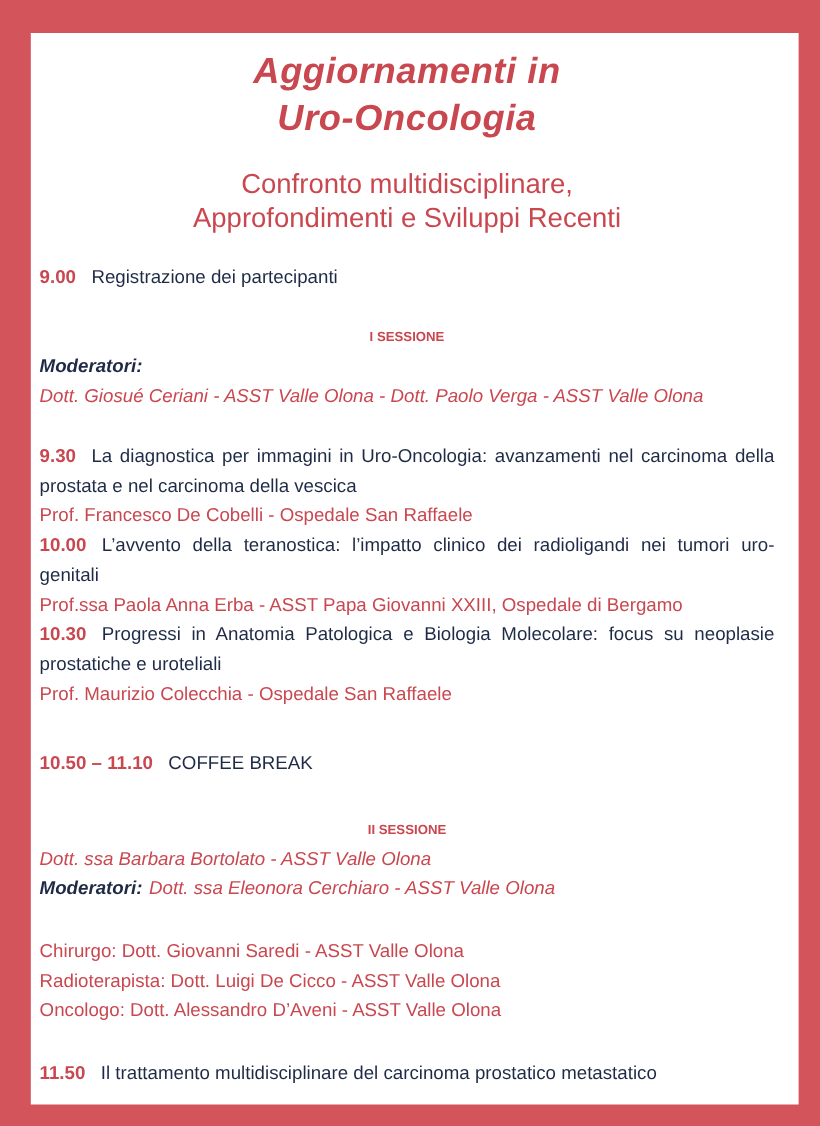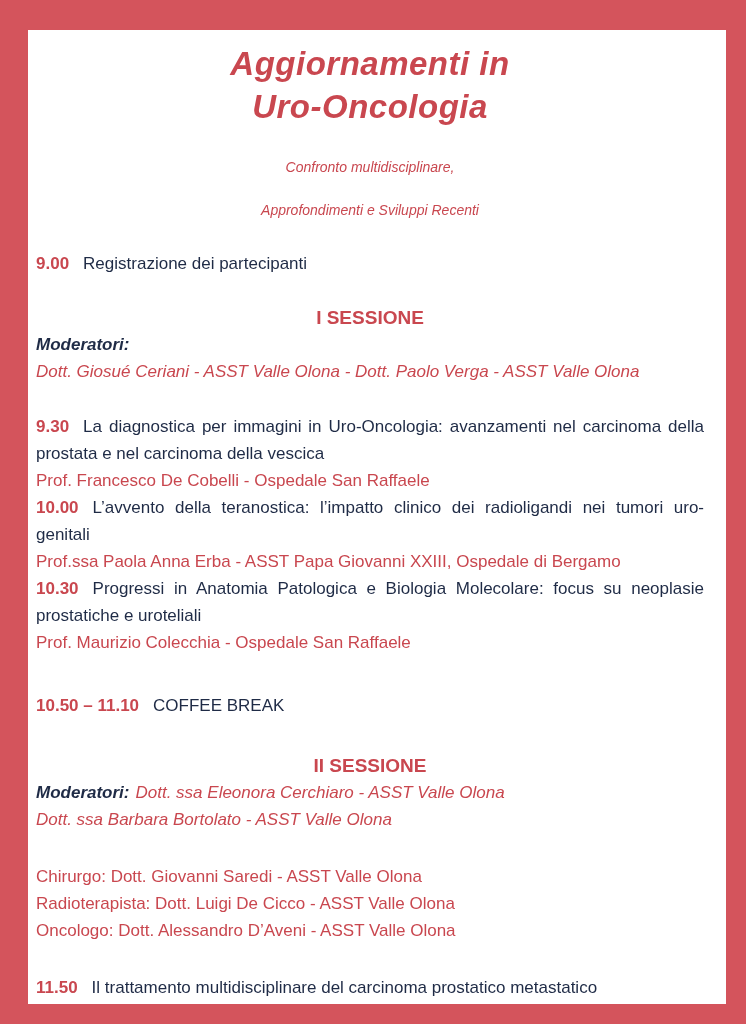--- a/index.html
+++ b/index.html
@@ -31,25 +31,23 @@
     font-size:33px;
     line-height:43px;
     font-weight:bold;
     font-style:italic;
     text-align:center;
     letter-spacing:.5px;
   }
   .subtitle{margin-top:24px;}
   .subtitle-line{
     color:var(--accent);
-    font-size:14px;
+    font-size:25px;
     line-height:31px;
-    font-style:italic;
     text-align:center;
-    margin-top:12px;
   }
   .programma{
     margin-top:22px;
     color:var(--accent);
     font-size:24px;
     font-weight:bold;
     text-align:center;
     letter-spacing:.3px;
   }
 
@@ -61,21 +59,21 @@
   .time{
     color:var(--accent);
     font-weight:bold;
     margin-right:14px;
     white-space:nowrap;
   }
   .reg{margin-top:24px;}
 
   .session-heading{
     color:var(--accent);
-    font-size:19px;
+    font-size:12px;
     font-weight:bold;
     text-align:center;
     line-height:26px;
   }
   .mods-label{
     color:var(--navy);
     font-weight:bold;
     font-style:italic;
   }
   .mods-names{
@@ -144,24 +142,24 @@
     </p>
     <p class="line speaker">Prof. Maurizio Colecchia - Ospedale San Raffaele</p>
   </div>
 
   <p class="line coffee">
     <span class="time">10.50 – 11.10</span><span class="navy">COFFEE BREAK</span>
   </p>
 
   <div class="session-block" style="margin-top:34px;">
     <div class="session-heading">II SESSIONE</div>
+    <div class="mods-line mods-names">Dott. ssa Barbara Bortolato - ASST Valle Olona</div>
     <div class="mods-line">
       <span class="mods-label">Moderatori:</span><span class="mods-names">Dott. ssa Eleonora Cerchiaro - ASST Valle Olona</span>
     </div>
-    <div class="mods-line mods-names">Dott. ssa Barbara Bortolato - ASST Valle Olona</div>
   </div>
 
   <div class="talk-block">
     <p class="line speaker">Chirurgo: Dott. Giovanni Saredi - ASST Valle Olona</p>
     <p class="line speaker">Radioterapista: Dott. Luigi De Cicco - ASST Valle Olona</p>
     <p class="line speaker">Oncologo: Dott. Alessandro D’Aveni - ASST Valle Olona</p>
   </div>
 
   <div class="talk-block">
     <p class="line">

